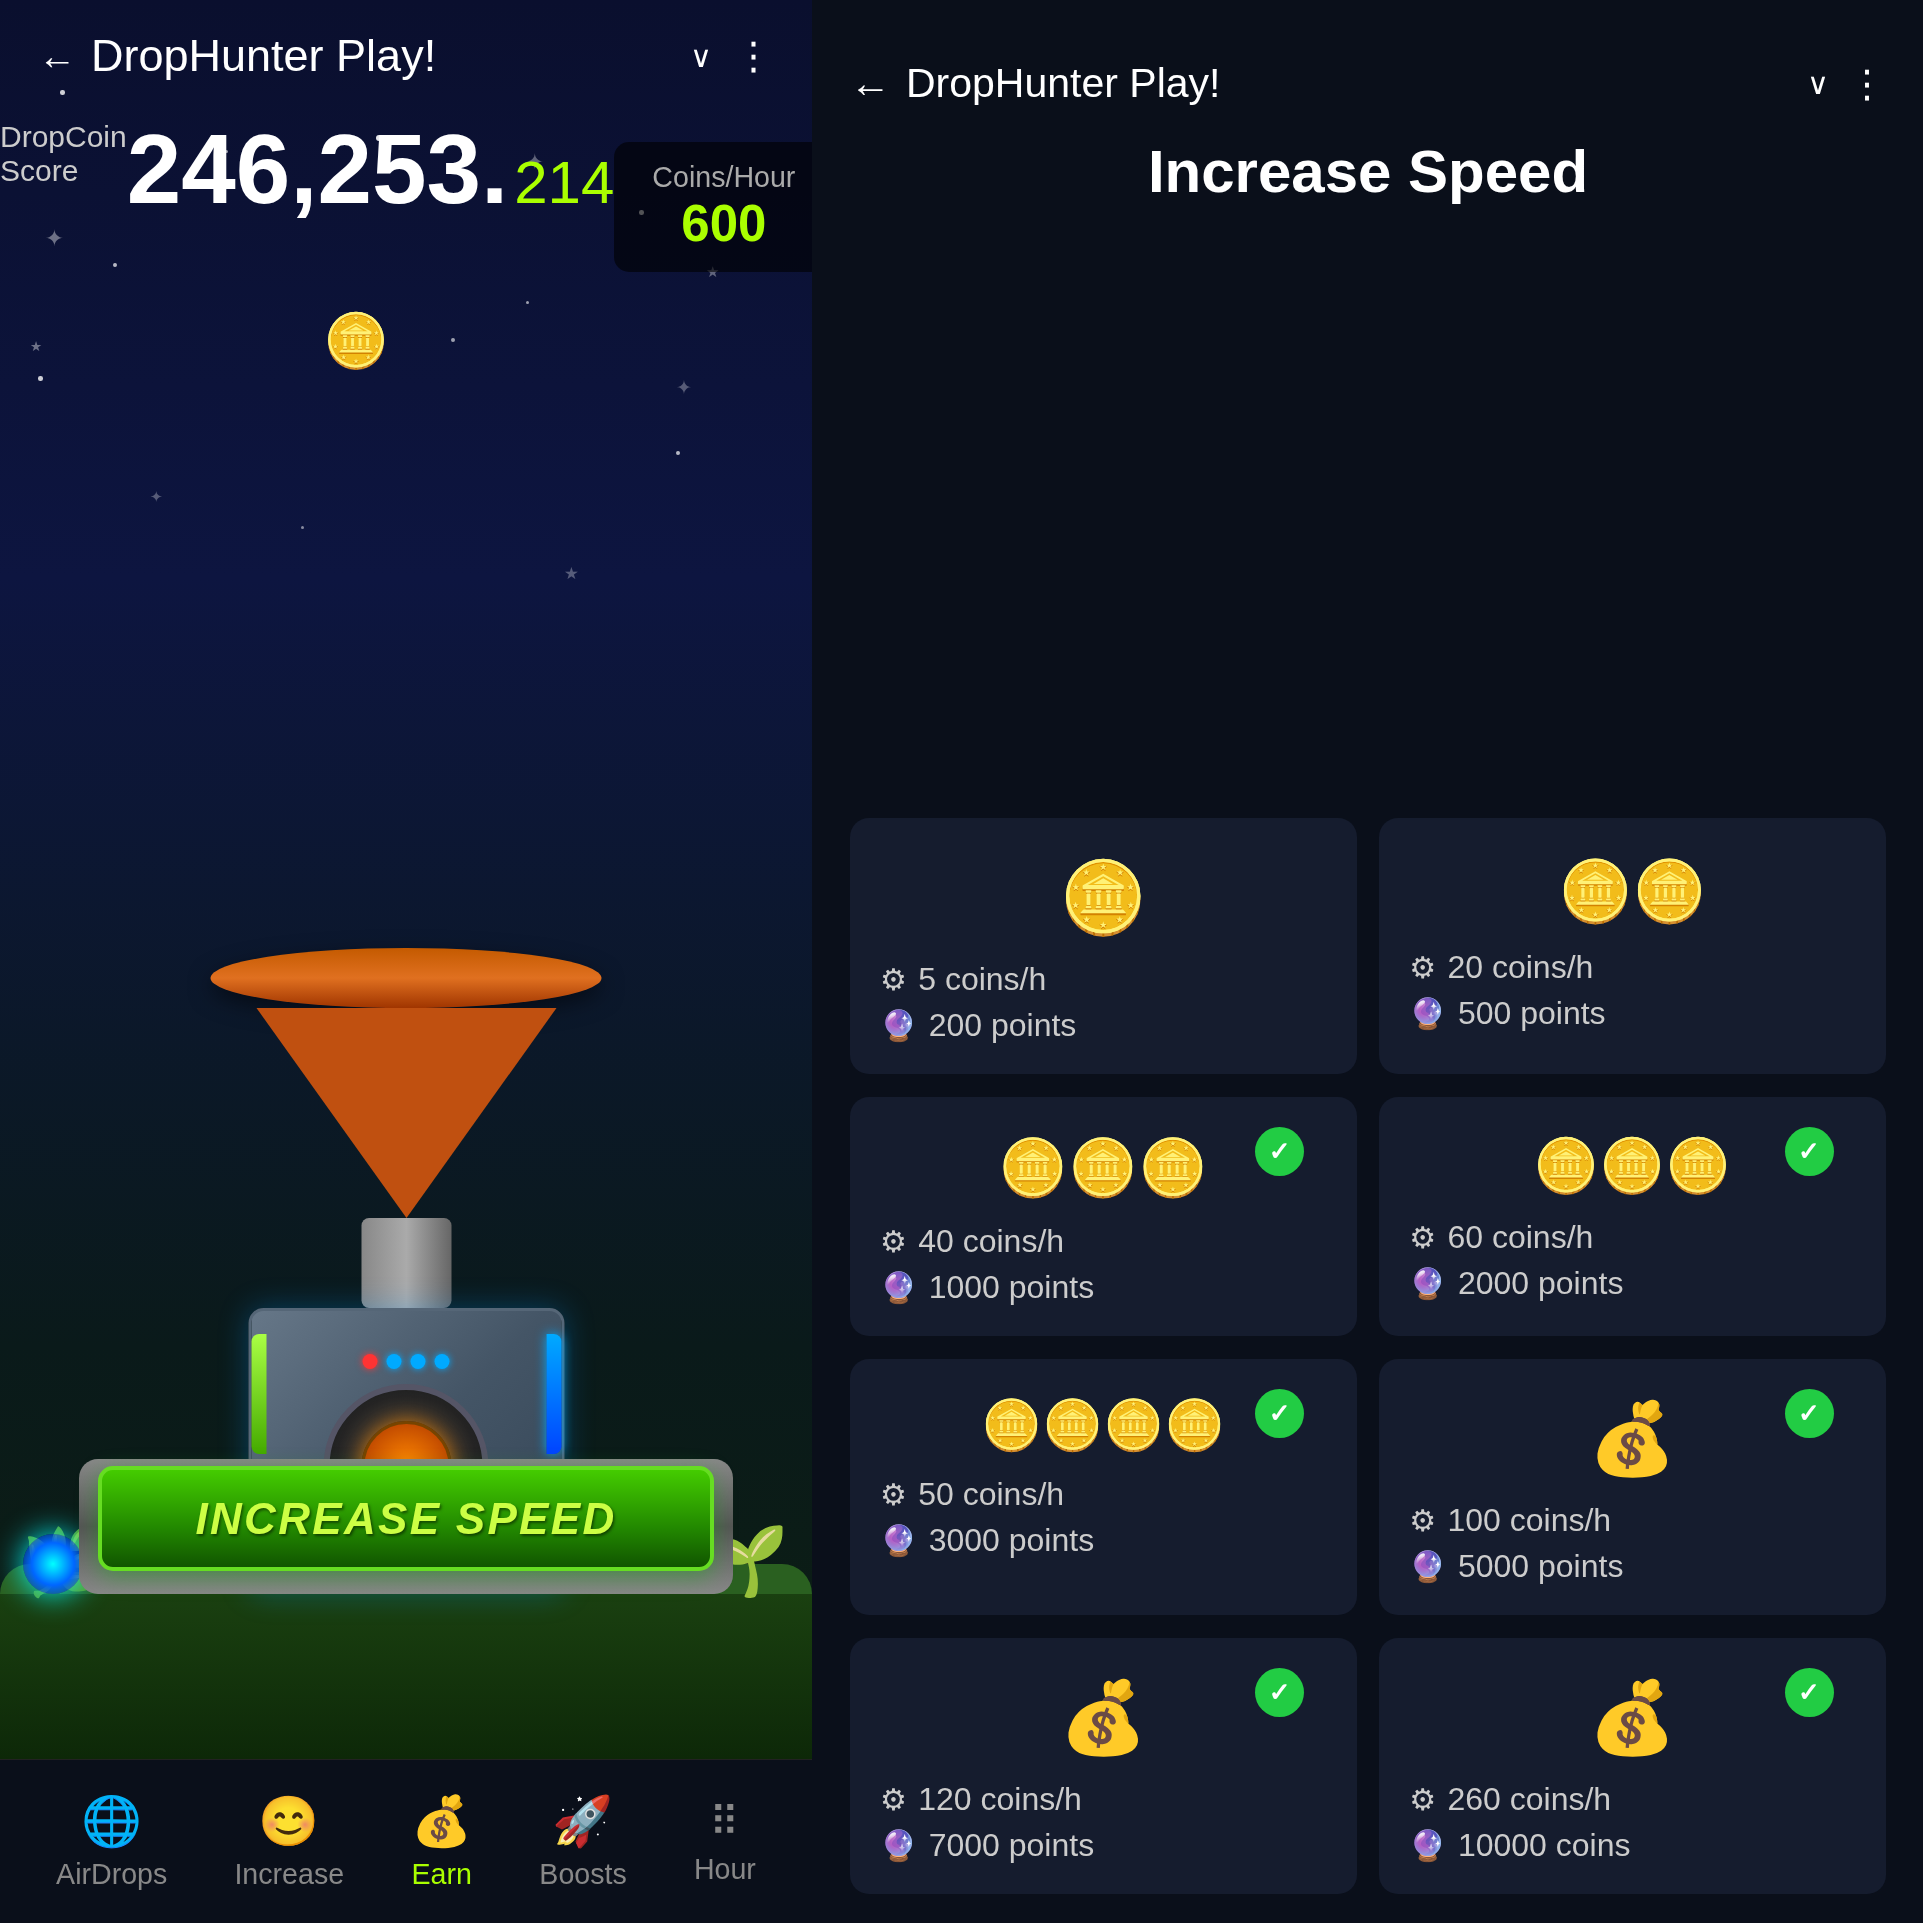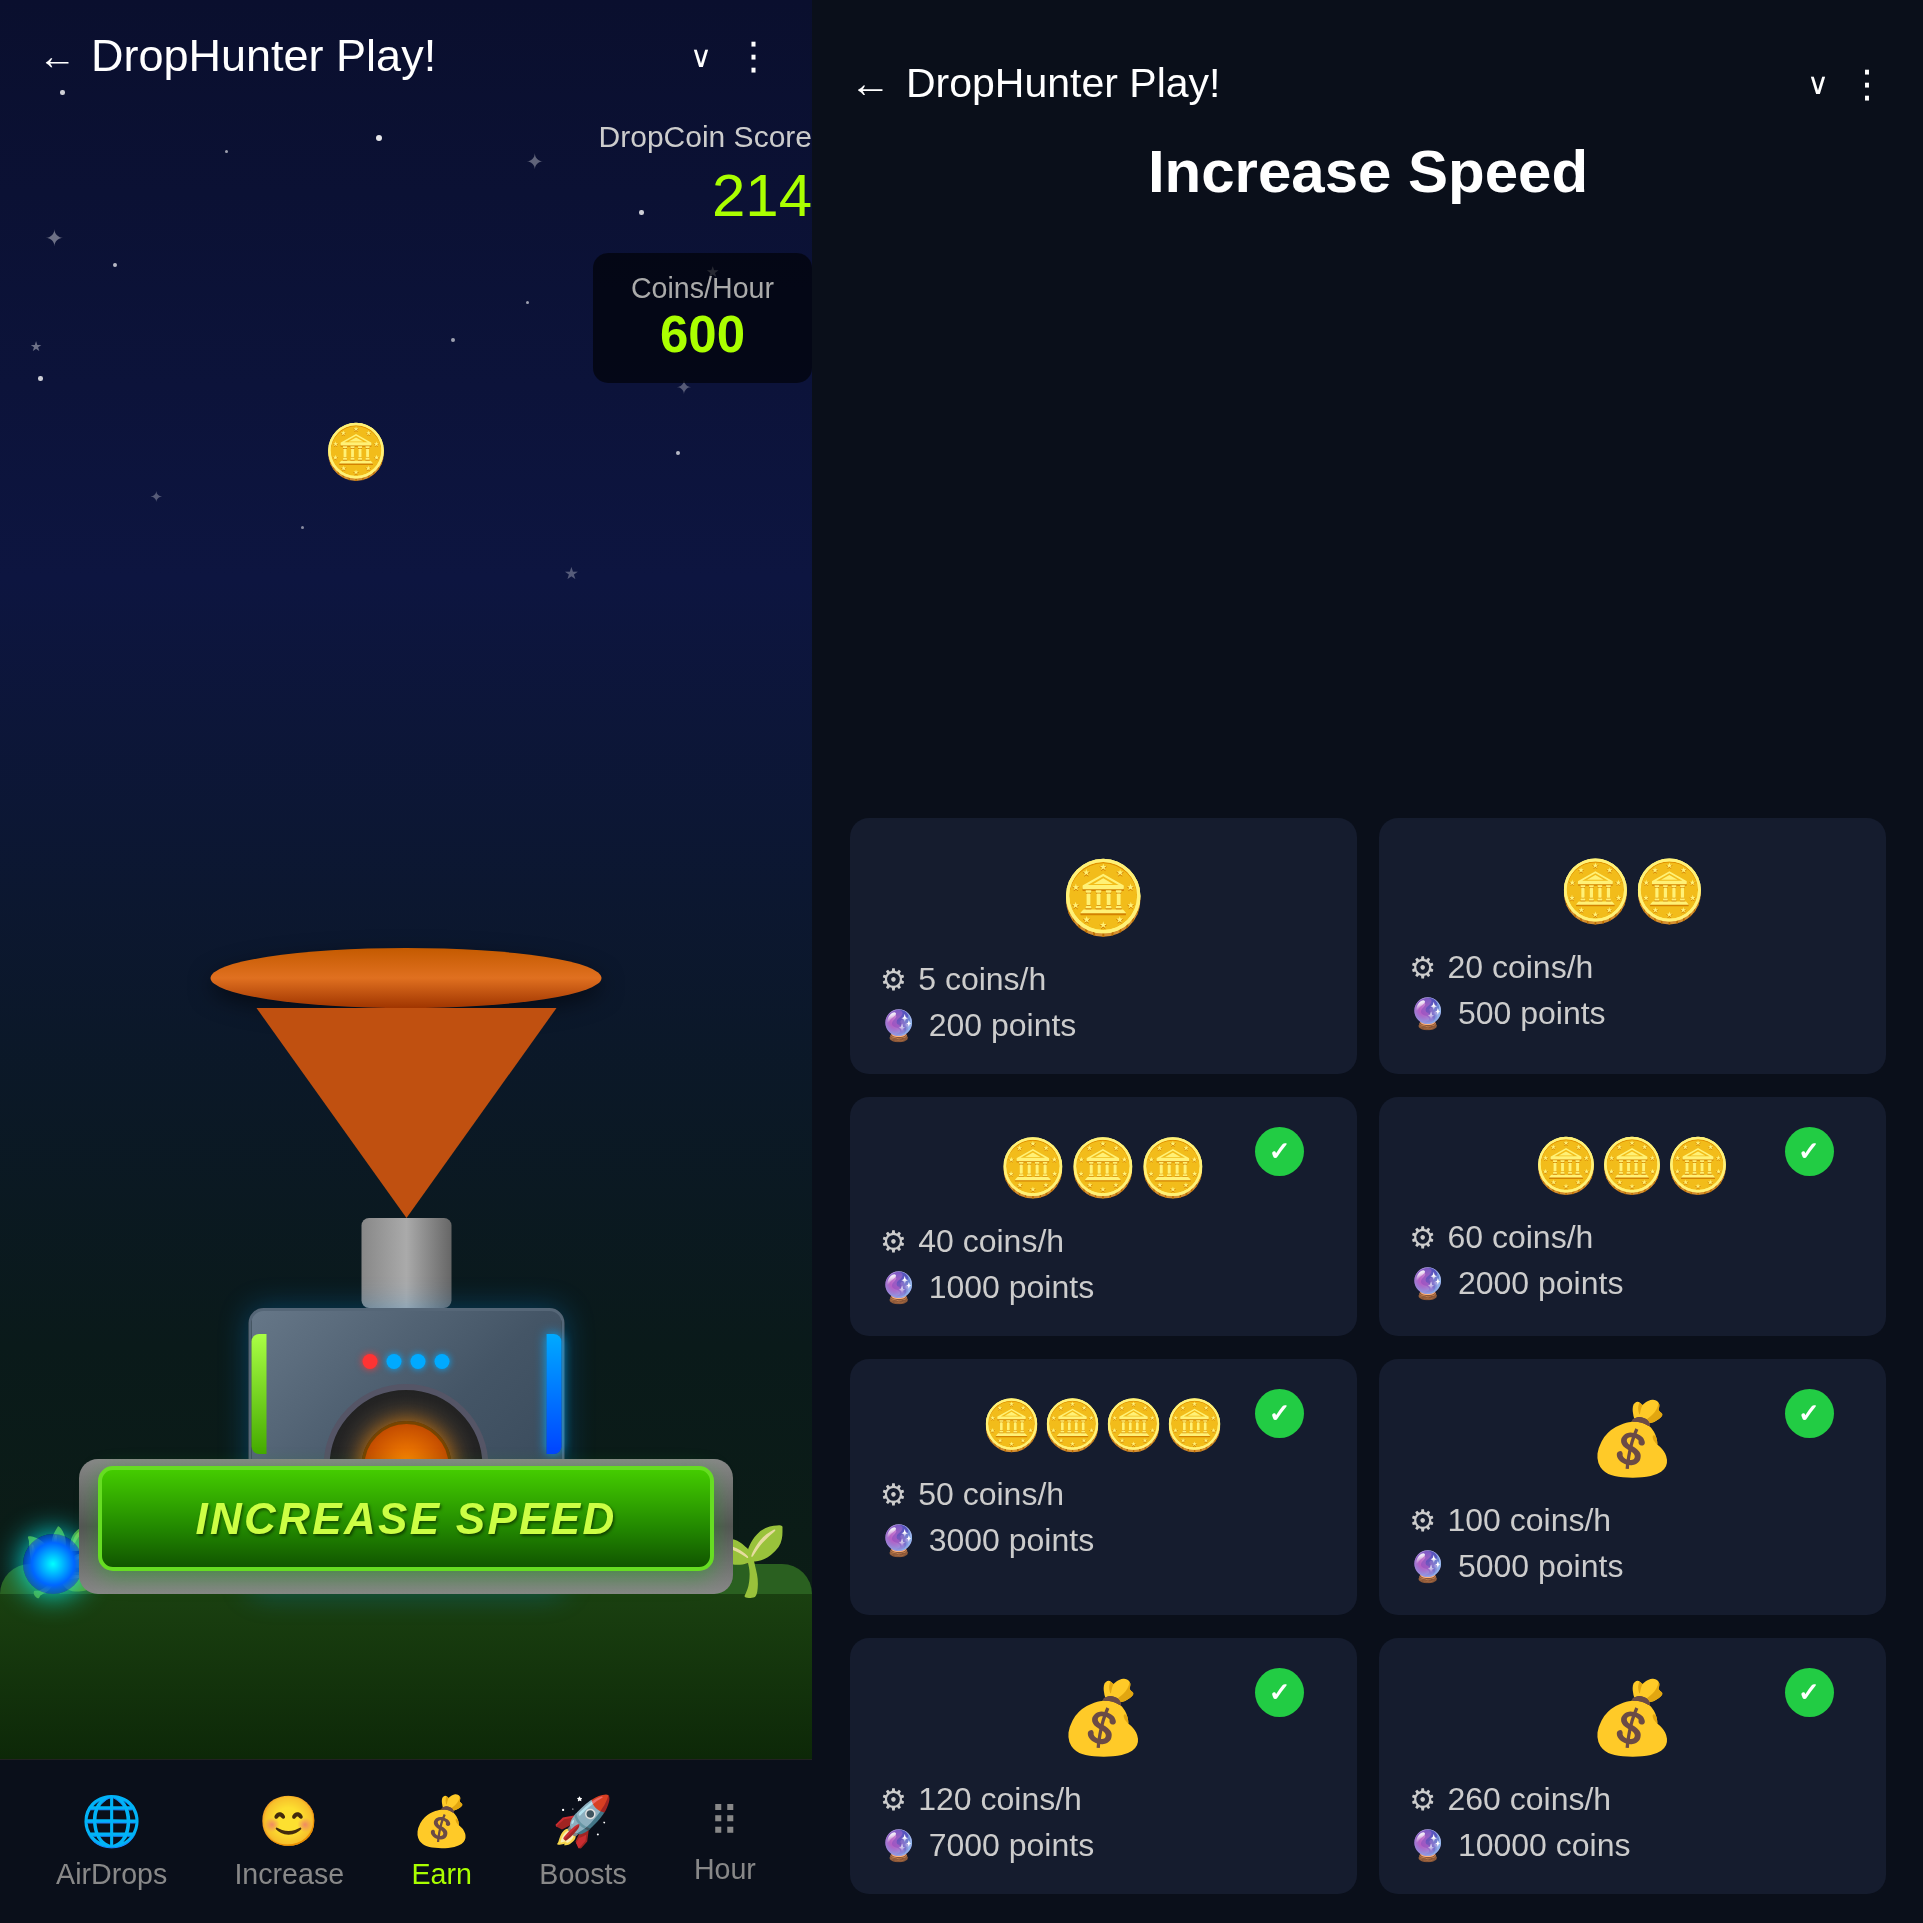--- a/index.html
+++ b/index.html
@@ -62,22 +62,21 @@
 
     .three-dots {
       color: white;
       font-size: 38px;
       letter-spacing: 1.5px;
     }
 
     
     .score-section {
       display: flex;
-      flex-direction: column;
-      align-items: flex-end;
+      align-items: flex-start;
       z-index: 10;
       padding-top: 15px;
     }
 
     .score-label {
       color: #ccc;
       font-size: 30px;
       margin-bottom: 7.5px;
     }
 
@@ -478,20 +477,21 @@
     </div>
     <div class="header-right">
       <span class="chevron-down">∨</span>
       <span class="three-dots">⋮</span>
     </div>
   </div>
 
   <div class="score-section" style="z-index:10;">
     <div class="score-label">DropCoin Score</div>
     <div class="score-main">
+      <span class="score-number">246,253.</span>
       <span class="score-decimal">214</span>
     </div>
     <div class="coins-hour-box">
       <div class="coins-hour-label">Coins/Hour</div>
       <div class="coins-hour-value">600</div>
     </div>
   </div>
 
   <div class="game-scene">
 

